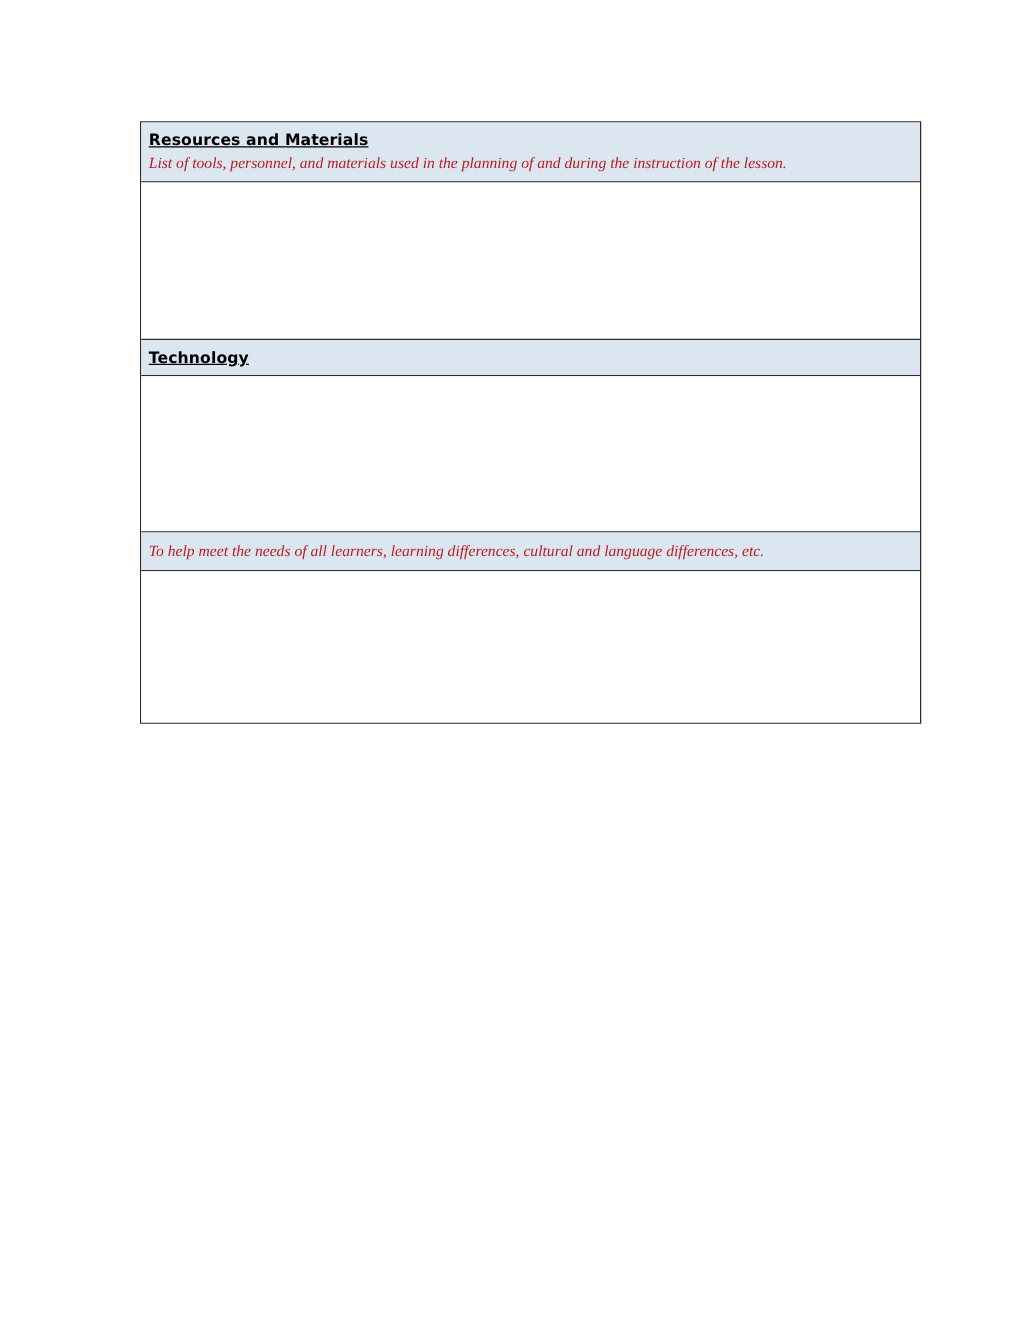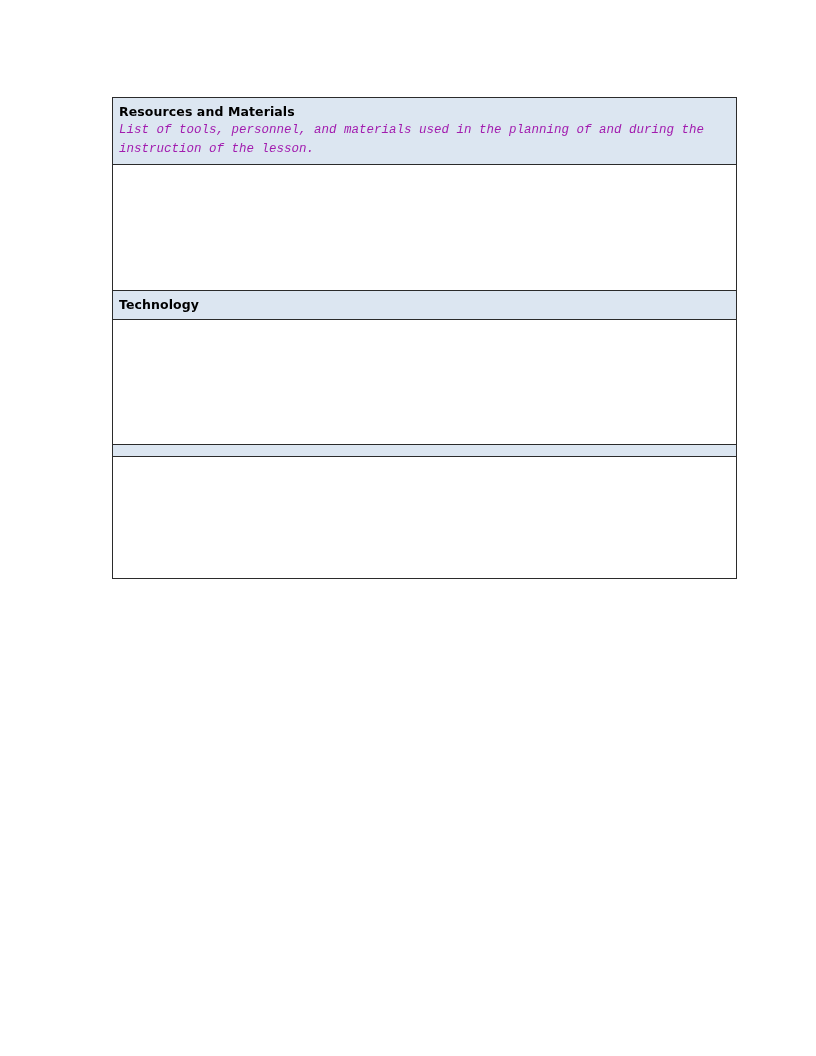--- a/index.html
+++ b/index.html
@@ -48,27 +48,28 @@
 
   .section-title {
     font-family: "DejaVu Sans", sans-serif;
     font-weight: bold;
     font-size: 12.5px;
     color: #000000;
     line-height: 16px;
     letter-spacing: 0.1px;
     margin: 0 0 1px 0;
     white-space: pre;
+    text-decoration: underline;
   }
 
   .section-desc {
-    font-family: Liberation Mono, monospace;
+    font-family: Liberation Serif, serif;
     font-style: italic;
     font-size: 12.5px;
-    color: #a21caf;
+    color: #b91c1c;
     line-height: 19px;
     margin: 0;
   }
 
   .section-body {
     background: #ffffff;
     box-sizing: border-box;
   }
 
   .section-body.body-1 { height: 126px; border-bottom: 1.5px solid #2b2b2b; }
@@ -107,20 +108,21 @@
       <div class="section-header header-2">
         <div class="section-title">Technology</div>
       </div>
       <div class="section-body body-2">
         <div class="body-fill"></div>
       </div>
     </div>
 
     <div class="section">
       <div class="section-header header-3">
+        <div class="section-desc">To help meet the needs of all learners, learning differences, cultural and language differences, etc.</div>
       </div>
       <div class="section-body body-3">
         <div class="body-fill"></div>
       </div>
     </div>
 
   </div>
 
 </div>
 

